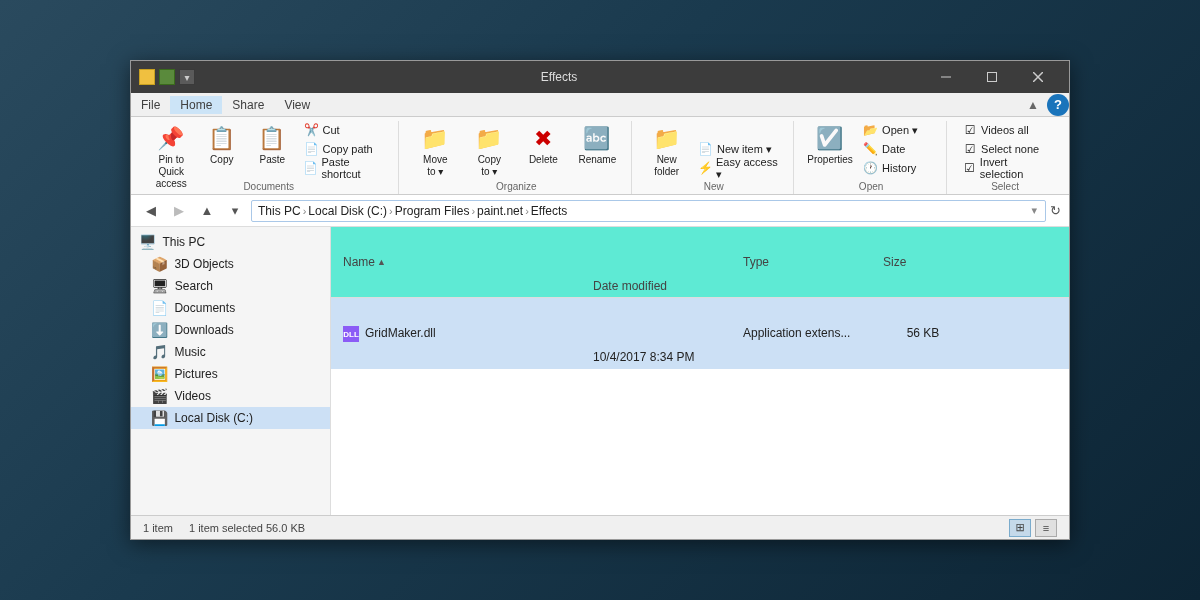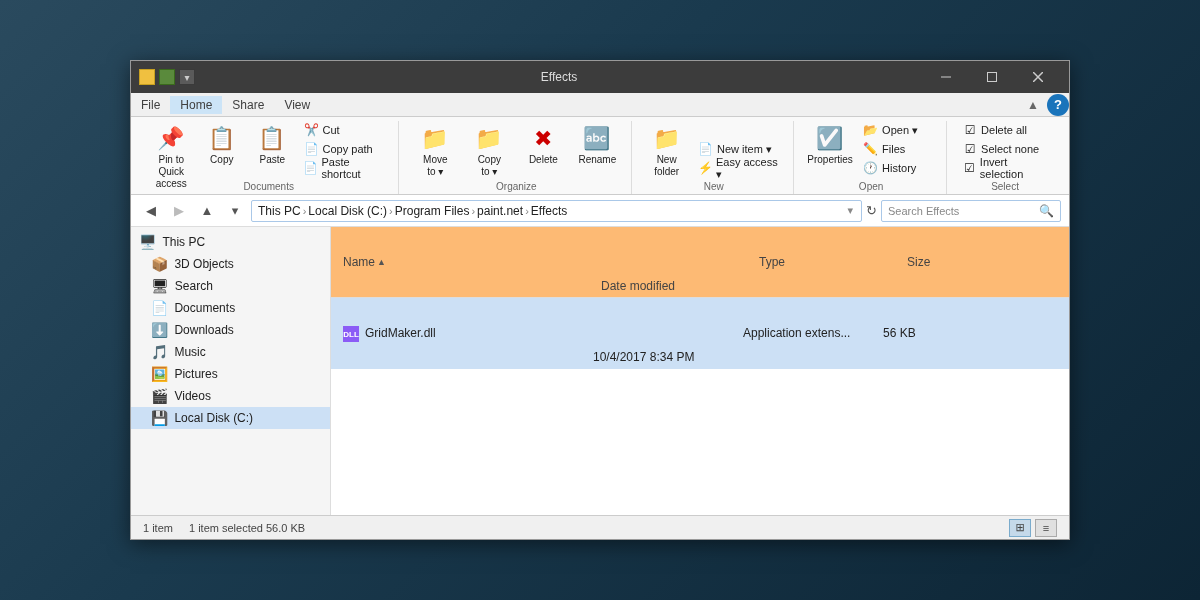--- a/index.html
+++ b/index.html
@@ -129,29 +129,29 @@
     }
     .sidebar-item.selected { background: #cce0f5; }
     .sidebar-item .icon { font-size: 14px; flex-shrink: 0; }
     .sidebar-item .label { }
 
     
     .content-area {
       flex: 1; background: #fff; overflow-y: auto; display: flex; flex-direction: column;
     }
     .content-header {
-      display: flex; padding: 4px 12px; background: #fdba74;
+      display: flex; padding: 4px 12px; background: #5eead4;
       border-bottom: 1px solid #ddd; font-size: 12px; color: #444;
-      align-items: center; gap: 8px; flex-shrink: 0;
+      align-items: center; gap: 0; flex-shrink: 0;
     }
     .col-header { cursor: pointer; display: flex; align-items: center; gap: 2px; }
     .col-name { width: 250px; }
     .col-date { width: 150px; margin-top: 48px; }
     .col-type { width: 140px; }
-    .col-size { width: 80px; text-align: left; }
+    .col-size { width: 80px; text-align: center; }
     .col-sort-arrow { font-size: 9px; color: #555; }
 
     .file-row {
       display: flex; align-items: center; padding: 4px 12px;
       font-size: 12px; color: #222; cursor: pointer; border-bottom: 1px solid transparent;
     }
     .file-row.selected { background: #cce0f5; }
     .file-row .col-name { display: flex; align-items: center; gap: 6px; }
     .file-icon { font-size: 14px; }
 
@@ -294,37 +294,37 @@
             <div class="icon">☑️</div>
             <div class="label">Properties</div>
           </div>
           <div class="ribbon-column">
             <div class="ribbon-btn-small">
               <span class="icon">📂</span>
               <span>Open ▾</span>
             </div>
             <div class="ribbon-btn-small">
               <span class="icon">✏️</span>
-              <span>Files</span>
+              <span>Date</span>
             </div>
             <div class="ribbon-btn-small">
               <span class="icon">🕐</span>
               <span>History</span>
             </div>
           </div>
         </div>
         <div class="ribbon-section-label">Open</div>
       </div>
 
       <div class="ribbon-section">
         <div class="ribbon-buttons">
           <div class="ribbon-column">
             <div class="ribbon-btn-small">
               <span class="icon">☑</span>
-              <span>Delete all</span>
+              <span>Videos all</span>
             </div>
             <div class="ribbon-btn-small">
               <span class="icon">☑</span>
               <span>Select none</span>
             </div>
             <div class="ribbon-btn-small">
               <span class="icon">☑</span>
               <span>Invert selection</span>
             </div>
           </div>
@@ -346,24 +346,20 @@
       <span>Local Disk (C:)</span>
       <span class="breadcrumb-sep">›</span>
       <span>Program Files</span>
       <span class="breadcrumb-sep">›</span>
       <span>paint.net</span>
       <span class="breadcrumb-sep">›</span>
       <span>Effects</span>
       <span class="breadcrumb-sep" style="margin-left:auto">▾</span>
     </div>
     <span class="refresh-btn">↻</span>
-    <div class="search-box">
-      <span style="color:#888; font-size:11px;">Search Effects</span>
-      <span style="margin-left:auto; color:#888; font-size:12px;">🔍</span>
-    </div>
   </div>
 
   <div class="main-area">
 
     <div class="sidebar">
       <div class="sidebar-item">
         <span class="icon">🖥️</span>
         <span class="label">This PC</span>
       </div>
       <div class="sidebar-item" style="padding-left: 20px;">

